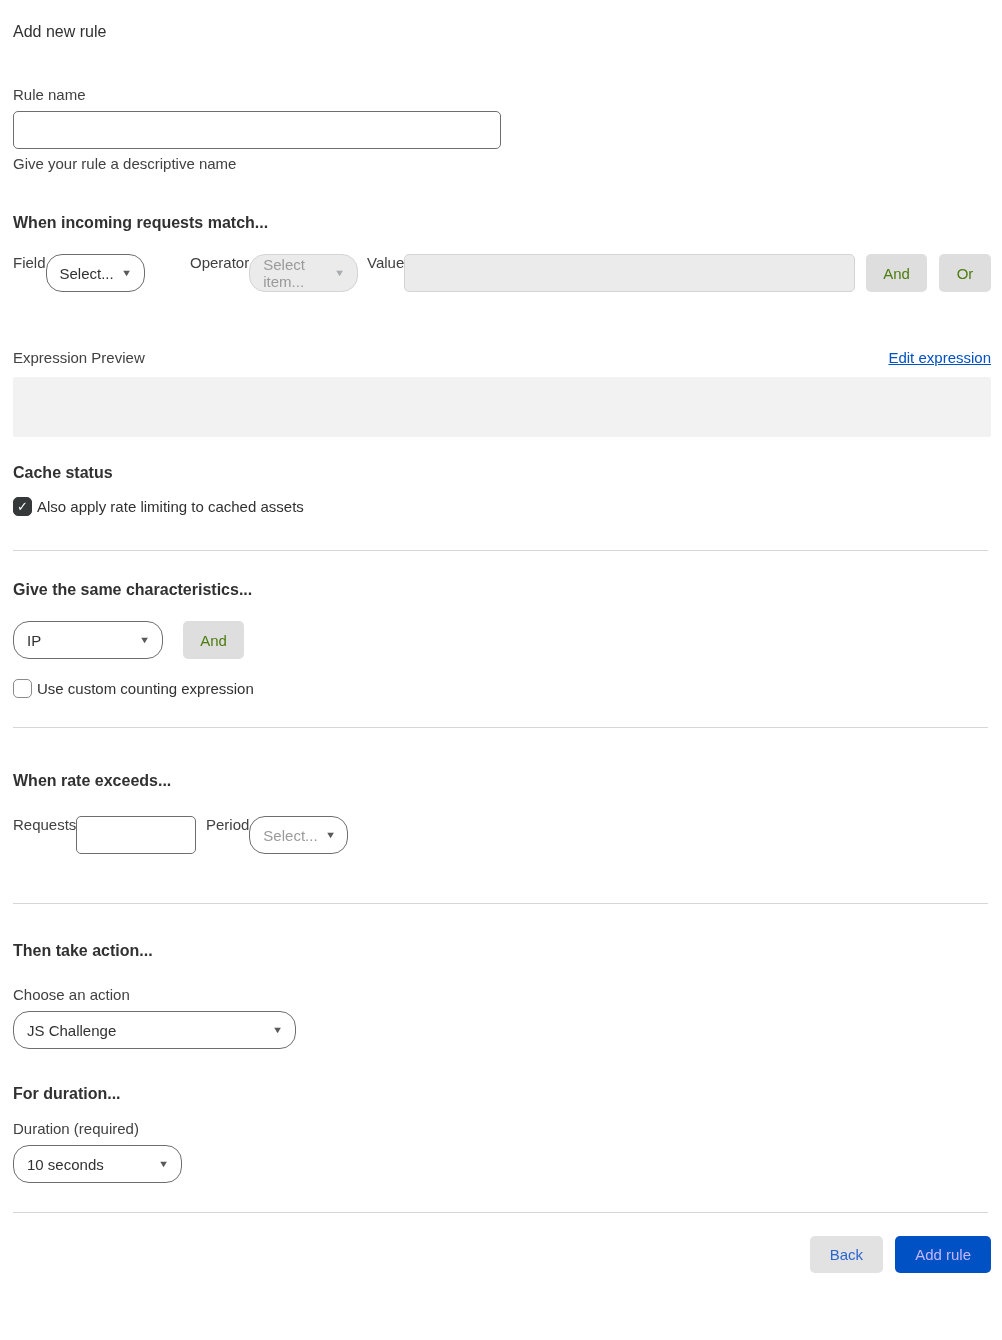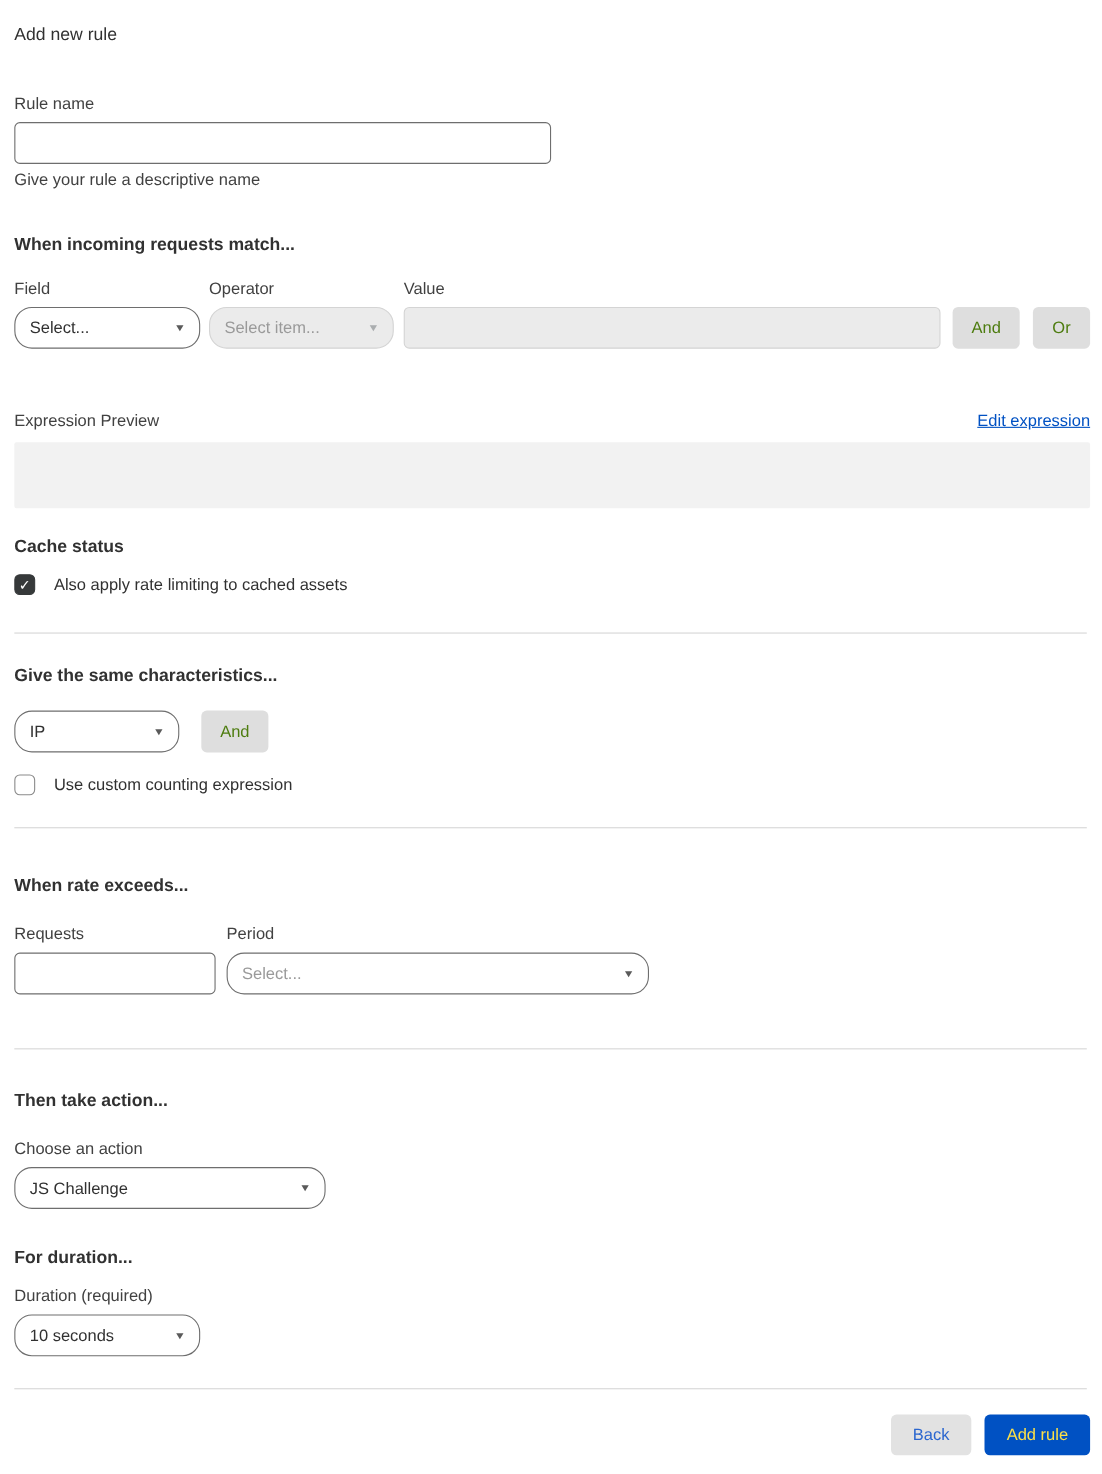--- a/index.html
+++ b/index.html
@@ -39,21 +39,21 @@
   }
   .text-input:disabled{
     background:var(--disabled-bg);border-color:var(--border-light);
   }
   .helper-text{color:var(--label-gray);margin-top:6px;line-height:17px;}
   .section-heading{
     font-size:16px;font-weight:bold;color:var(--text-dark);
     margin:0 0 21px 0;line-height:20px;
   }
   .row{display:flex;align-items:flex-end;}
-  .col{display:flex;flex-direction:column;}
+  .col{display:flex;}
   .select{
     height:38px;border:1px solid var(--border-dark);border-radius:16px;
     background:#fff;display:flex;align-items:center;justify-content:space-between;
     padding:0 13px;cursor:pointer;color:var(--text-dark);
   }
   .select.disabled{
     background:var(--disabled-bg);border-color:var(--border-light);
     color:var(--placeholder-gray);cursor:default;
   }
   .select .caret{
@@ -74,25 +74,25 @@
   }
   .check-row{display:flex;align-items:center;}
   .checkbox{
     width:19px;height:19px;border:1px solid #8a8a8a;border-radius:5px;
     background:#fff;flex:none;cursor:pointer;display:flex;align-items:center;justify-content:center;
   }
   .checkbox.checked{
     background:var(--checkbox-dark);border-color:var(--checkbox-dark);
   }
   .checkbox .checkmark{color:#fff;font-size:13px;font-weight:bold;line-height:1;}
-  .check-label{margin-left:17px;color:var(--text-dark);}
+  .check-label{margin-left:5px;color:var(--text-dark);}
   .divider{border:none;border-top:1px solid var(--divider);margin:0;width:975px;}
   .footer{display:flex;justify-content:flex-end;align-items:center;gap:12px;margin-top:23px;}
   .btn-back{background:#e2e2e2;color:#2b66cf;height:37px;padding:0 20px;}
-  .btn-primary{background:var(--accent);color:#fde047;height:37px;padding:0 20px;}
+  .btn-primary{background:var(--accent);color:#c4b5fd;height:37px;padding:0 20px;}
 </style>
 </head>
 <body>
 
 <h1 class="page-title">Add new rule</h1>
 
 <div>
   <label class="field-label">Rule name</label>
   <input class="text-input" style="width: 488px;" type="text" value="">
   <div class="helper-text">Give your rule a descriptive name</div>

